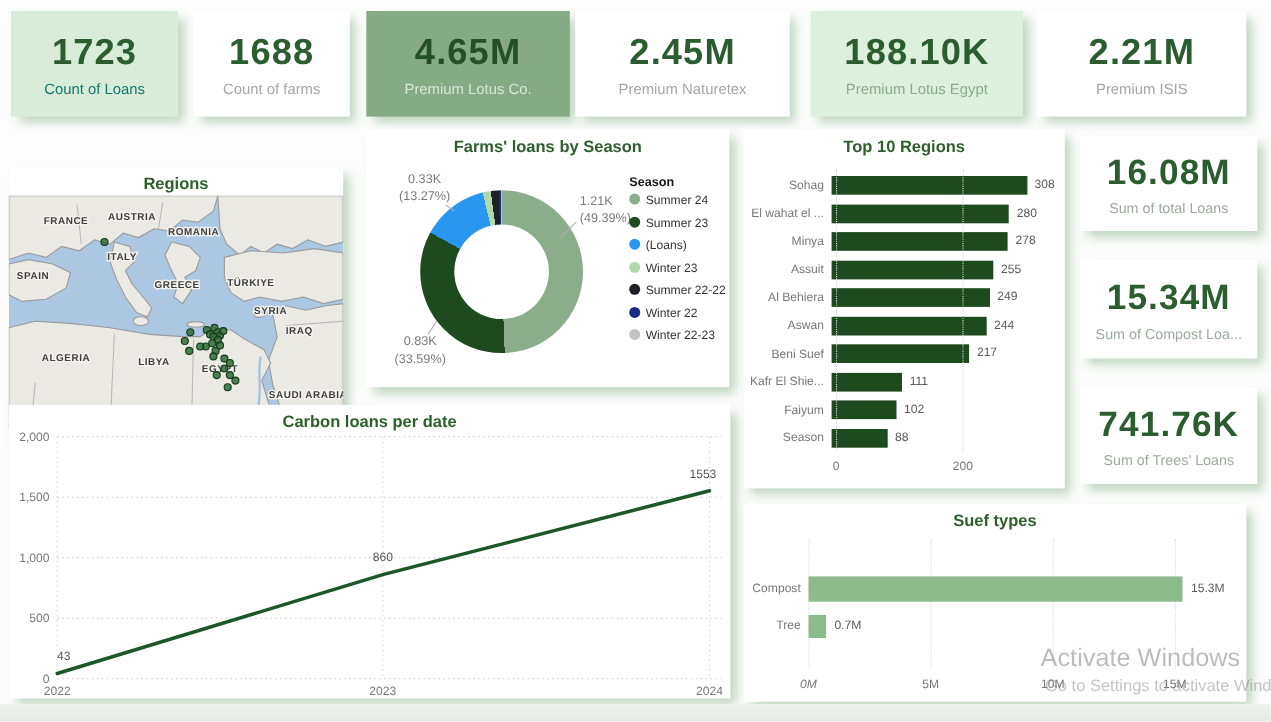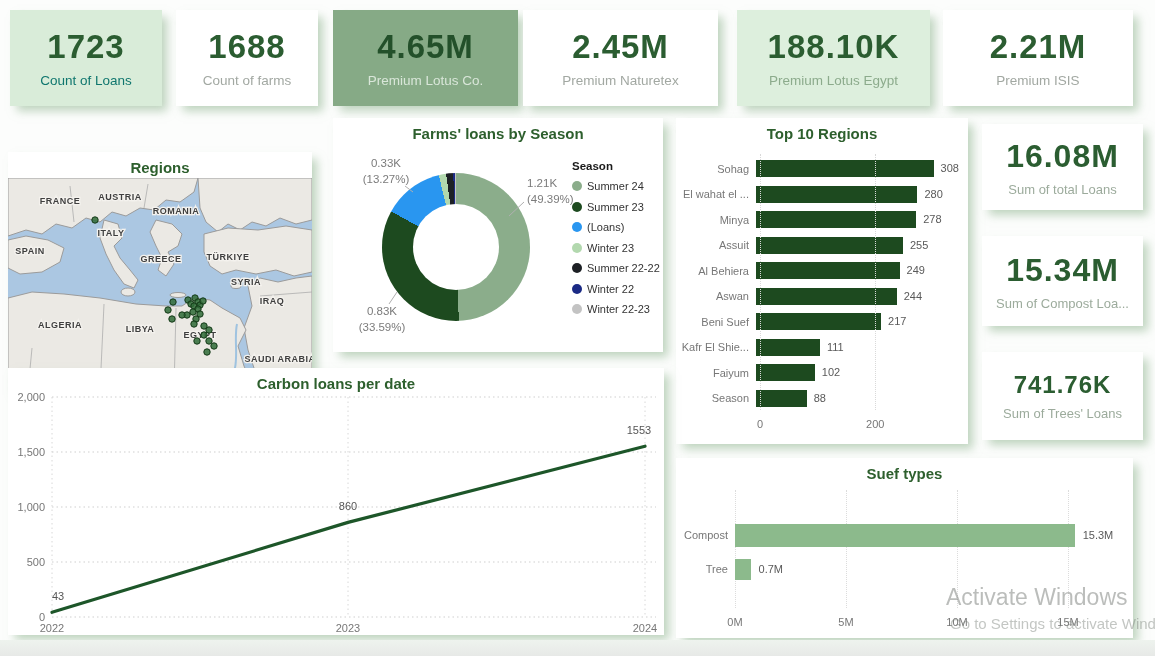--- a/index.html
+++ b/index.html
@@ -26,21 +26,21 @@
   .mslogo { display:inline-block; width:7px; height:7px; position:relative; }
   .mslogo i { position:absolute; width:3px; height:3px; }
   .mslogo i:nth-child(1){left:0;top:0;background:#f25022;} .mslogo i:nth-child(2){right:0;top:0;background:#7fba00;}
   .mslogo i:nth-child(3){left:0;bottom:0;background:#00a4ef;} .mslogo i:nth-child(4){right:0;bottom:0;background:#ffb900;}
   
   .donut-wrap { position:absolute; left:0; top:26px; right:0; bottom:0; }
   #donut { position:absolute; left:49px; top:29px; width:148px; height:148px; border-radius:50%; }
   #donut-hole { position:absolute; left:80px; top:60px; width:86px; height:86px; border-radius:50%; background:#fff; }
   .legend { position:absolute; left:239px; top:16px; }
   .legend-title { font-size:11.5px; font-weight:700; color:#1a1a1a; margin-bottom:4px; }
-  .legend-item { display:flex; align-items:center; gap:5px; height:20.5px; font-size:11px; color:#333; }
+  .legend-item { display:flex; gap:5px; height:20.5px; font-size:11px; color:#333; }
   .legend-item .dot { width:10px; height:10px; border-radius:50%; flex:none; }
   .callout { position:absolute; font-size:11.5px; color:#7b7b7b; line-height:1.35; }
   .leader { position:absolute; left:0; top:0; pointer-events:none; }
   
   .t10-grid { position:absolute; top:36px; bottom:34px; border-left:1px dotted #d9d9d9; }
   .t10-rows { position:absolute; left:0; top:38px; right:6px; }
   .t10-row { display:flex; align-items:center; height:25.5px; }
   .t10-lab { width:80px; text-align:right; padding-right:7px; font-size:11px; color:#777; flex:none;
              white-space:nowrap; overflow:hidden; }
   .t10-plot { position:relative; flex:1; height:100%; }
@@ -319,21 +319,21 @@
 
   <div class="card kpi" style="left:982px;top:124px;width:161px;height:86px;">
     <div class="v" style="font-size:32px;">16.08M</div>
     <div class="l" style="font-size:13px;color:#9cab9c;">Sum of total Loans</div>
   </div>
   <div class="card kpi" style="left:982px;top:236px;width:161px;height:90px;">
     <div class="v" style="font-size:32px;">15.34M</div>
     <div class="l" style="font-size:13px;color:#9cab9c;">Sum of Compost Loa...</div>
   </div>
   <div class="card kpi" style="left:982px;top:352px;width:161px;height:88px;">
-    <div class="v" style="font-size:24px;">741.76K</div>
+    <div class="v" style="font-size:32px;">741.76K</div>
     <div class="l" style="font-size:13px;color:#9cab9c;">Sum of Trees' Loans</div>
   </div>
 
   <div class="card" style="left:8px;top:368px;width:656px;height:267px;">
     <div class="section-title">Carbon loans per date</div>
     <svg class="line-svg" id="line-svg" width="656" height="243">
         <line x1="44" y1="5" x2="648" y2="5" stroke="#cfcfcf" stroke-width="1" stroke-dasharray="1.5,3"></line>
         <text x="37" y="8.5" font-size="11" fill="#777" text-anchor="end">2,000</text>
         <line x1="44" y1="60" x2="648" y2="60" stroke="#cfcfcf" stroke-width="1" stroke-dasharray="1.5,3"></line>
         <text x="37" y="63.5" font-size="11" fill="#777" text-anchor="end">1,500</text>
@@ -353,21 +353,21 @@
         <text x="50" y="208.27" font-size="11" fill="#555" text-anchor="middle">43</text>
         <text x="340" y="118.4" font-size="11" fill="#555" text-anchor="middle">860</text>
         <text x="631" y="42.170000000000016" font-size="11" fill="#555" text-anchor="middle">1553</text>
       </svg>
   </div>
 
   <div class="card" style="left:676px;top:458px;width:457px;height:180px;">
     <div class="section-title">Suef types</div>
     <div id="lt-body"></div>
   <div class="lt-grid" style="left: 59px;"></div>
-      <div class="lt-axis" style="left: 59px;">0M</div>
+      <div class="lt-axis" style="left: 59px; font-style: italic;">0M</div>
       <div class="lt-grid" style="left: 170px;"></div>
       <div class="lt-axis" style="left: 170px;">5M</div>
       <div class="lt-grid" style="left: 281px;"></div>
       <div class="lt-axis" style="left: 281px;">10M</div>
       <div class="lt-grid" style="left: 392px;"></div>
       <div class="lt-axis" style="left: 392px;">15M</div>
       <div class="lt-lab" style="left: 0px; top: 70.5px;">Compost</div>
       <div class="lt-bar" style="left: 59px; top: 66px; height: 23px; width: 339.66px; background: rgb(140, 186, 140);"></div>
       <div class="lt-val" style="left: 406.66px; top: 70.5px;">15.3M</div>
       <div class="lt-lab" style="left: 0px; top: 104.5px;">Tree</div>

